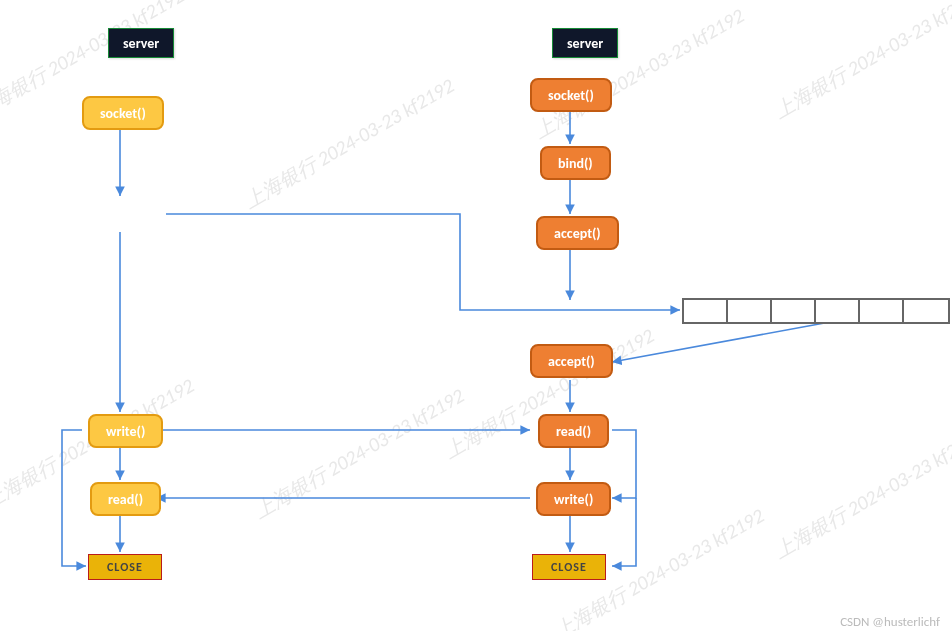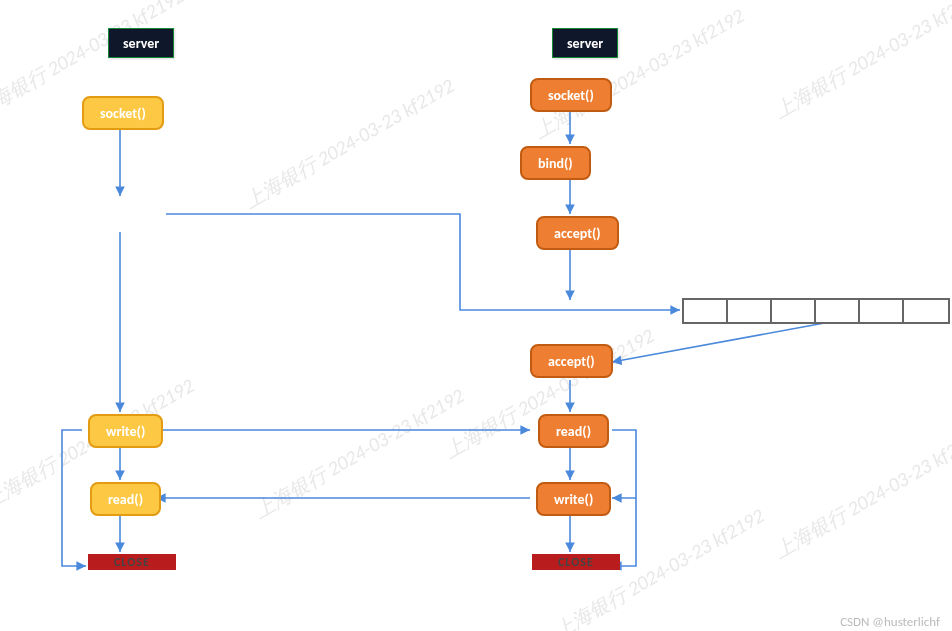--- a/index.html
+++ b/index.html
@@ -2,21 +2,21 @@
 <html><head>
 <meta charset="utf-8">
 <style>
   html,body{margin:0;padding:0;font-family:Calibri,Arial,sans-serif;font-size:14px;color:#333;}
   #stage{position:relative;width:952px;height:631px;background:#fff;overflow:hidden;}
   svg.arrows{position:absolute;left:0;top:0;width:952px;height:631px;pointer-events:none;}
   .box{position:absolute;display:flex;align-items:center;justify-content:center;box-sizing:border-box;}
   .hdr{background:#0f172a;color:#fff;border:1px solid #168a36;font-weight:600;padding:0 14px;height:30px;box-shadow:1px 1px 2px rgba(0,0,0,.15);}
   .yel{background:#fdc843;color:#fff;border:2px solid #e39b11;border-radius:8px;height:34px;padding:0 16px;font-weight:600;}
   .orn{background:#ee7f32;color:#fff;border:2px solid #c25b12;border-radius:8px;height:34px;padding:0 16px;font-weight:600;}
-  .gry{background:#f9a8d4;color:#444;border:8px solid #b91c1c;height:16px;padding:0 18px;font-weight:600;font-size:12px;letter-spacing:1px;}
+  .gry{background:#eab308;color:#444;border:1px solid #b91c1c;height:26px;padding:0 18px;font-weight:600;font-size:12px;letter-spacing:1px;}
   .queue{position:absolute;box-sizing:border-box;}
   .queue div{position:absolute;top:0;height:100%;border:2px solid #666;box-sizing:border-box;background:#fff;}
   .wm{position:absolute;color:#e8e8e8;font-size:20px;transform:rotate(-30deg);pointer-events:none;white-space:nowrap;font-style:italic;}
   .credit{position:absolute;right:12px;bottom:2px;color:#bbb;font-size:13px;}
 </style>
 </head>
 <body>
 
 <div id="stage">
 
@@ -66,21 +66,21 @@
   </svg>
 
   <div class="box hdr" style="left:108px;top:28px">server</div>
   <div class="box yel" style="left:82px;top:96px">socket()</div>
   <div class="box yel" style="left:88px;top:414px">write()</div>
   <div class="box yel" style="left:90px;top:482px">read()</div>
   <div class="box gry" style="left:88px;top:554px">CLOSE</div>
 
   <div class="box hdr" style="left:552px;top:28px">server</div>
   <div class="box orn" style="left:530px;top:78px">socket()</div>
-  <div class="box orn" style="left:520px;top:146px">bind()</div>
+  <div class="box orn" style="left:540px;top:146px">bind()</div>
   <div class="box orn" style="left:536px;top:216px">accept()</div>
   <div class="box orn" style="left:530px;top:344px">accept()</div>
   <div class="box orn" style="left:538px;top:414px">read()</div>
   <div class="box orn" style="left:536px;top:482px">write()</div>
   <div class="box gry" style="left:532px;top:554px">CLOSE</div>
 
   <div class="queue" style="left:682px;top:298px;width:264px;height:26px">
     <div style="left:0;width:48px"></div>
     <div style="left:44px;width:48px"></div>
     <div style="left:88px;width:48px"></div>

